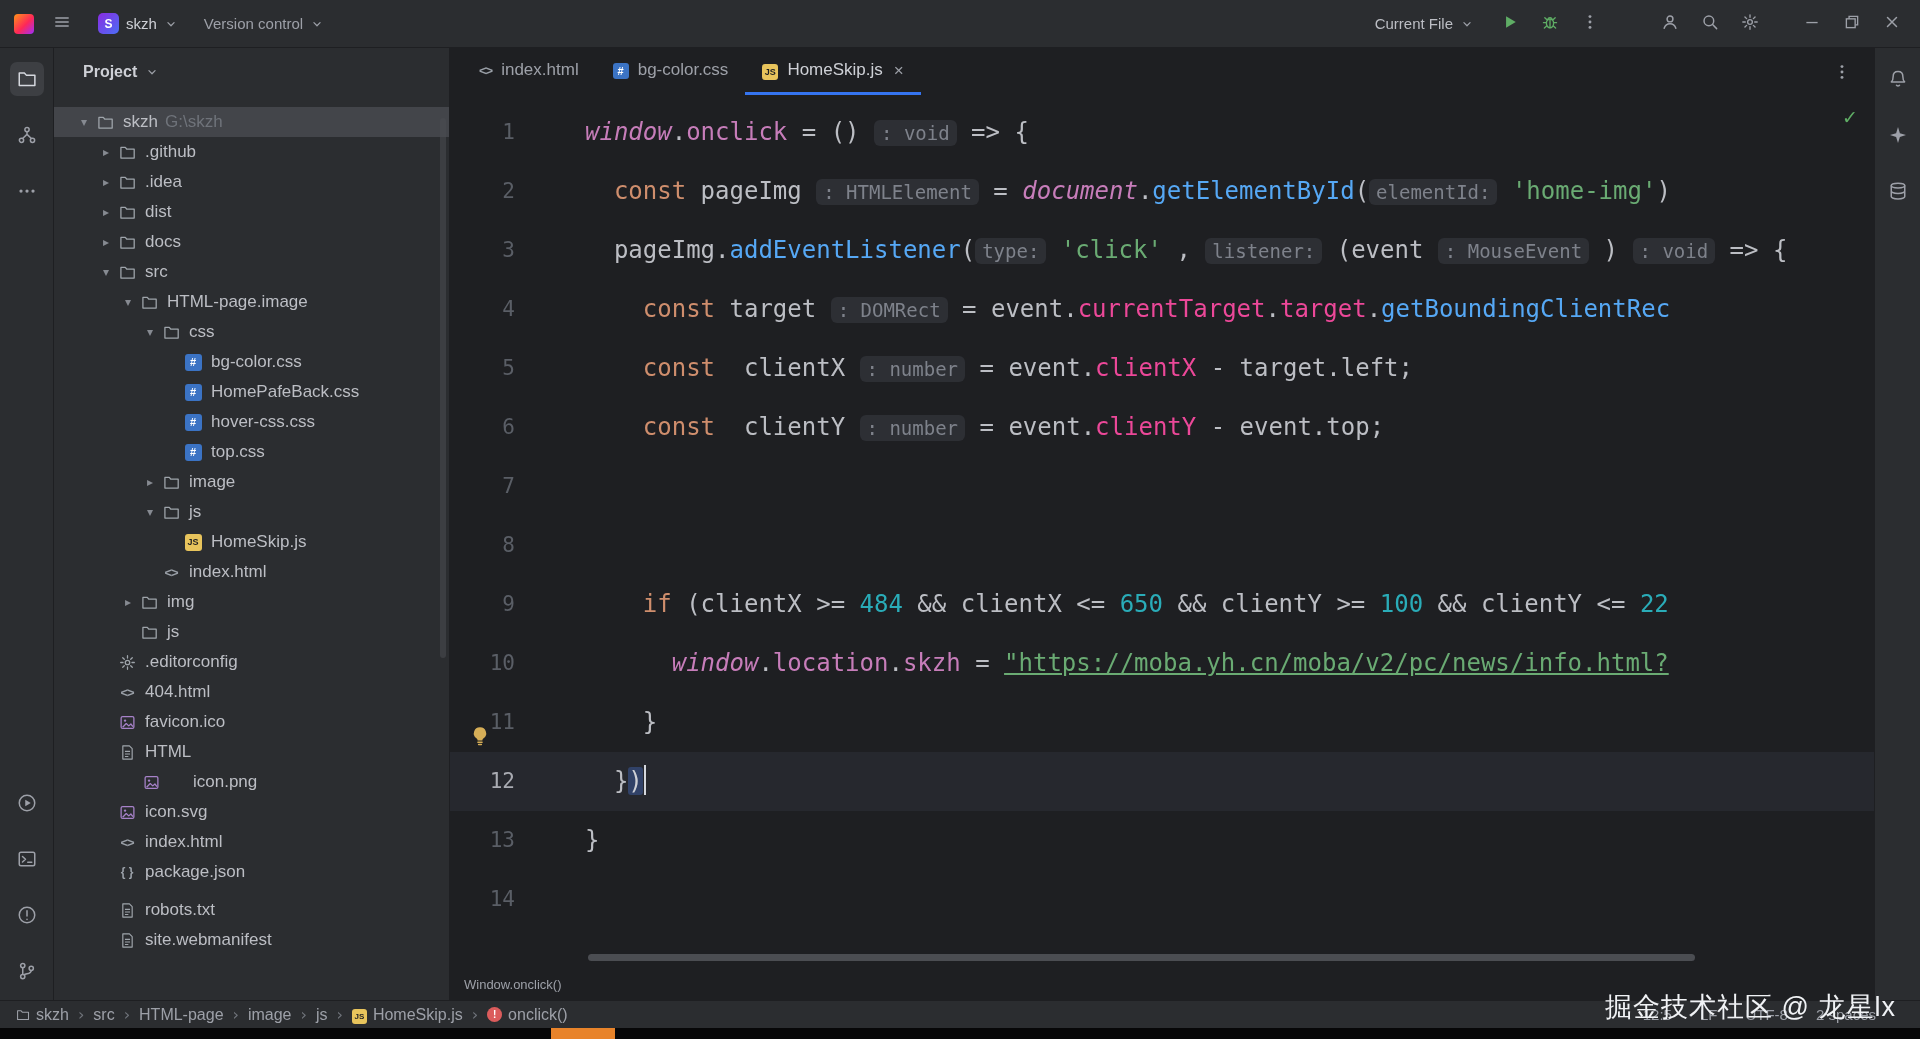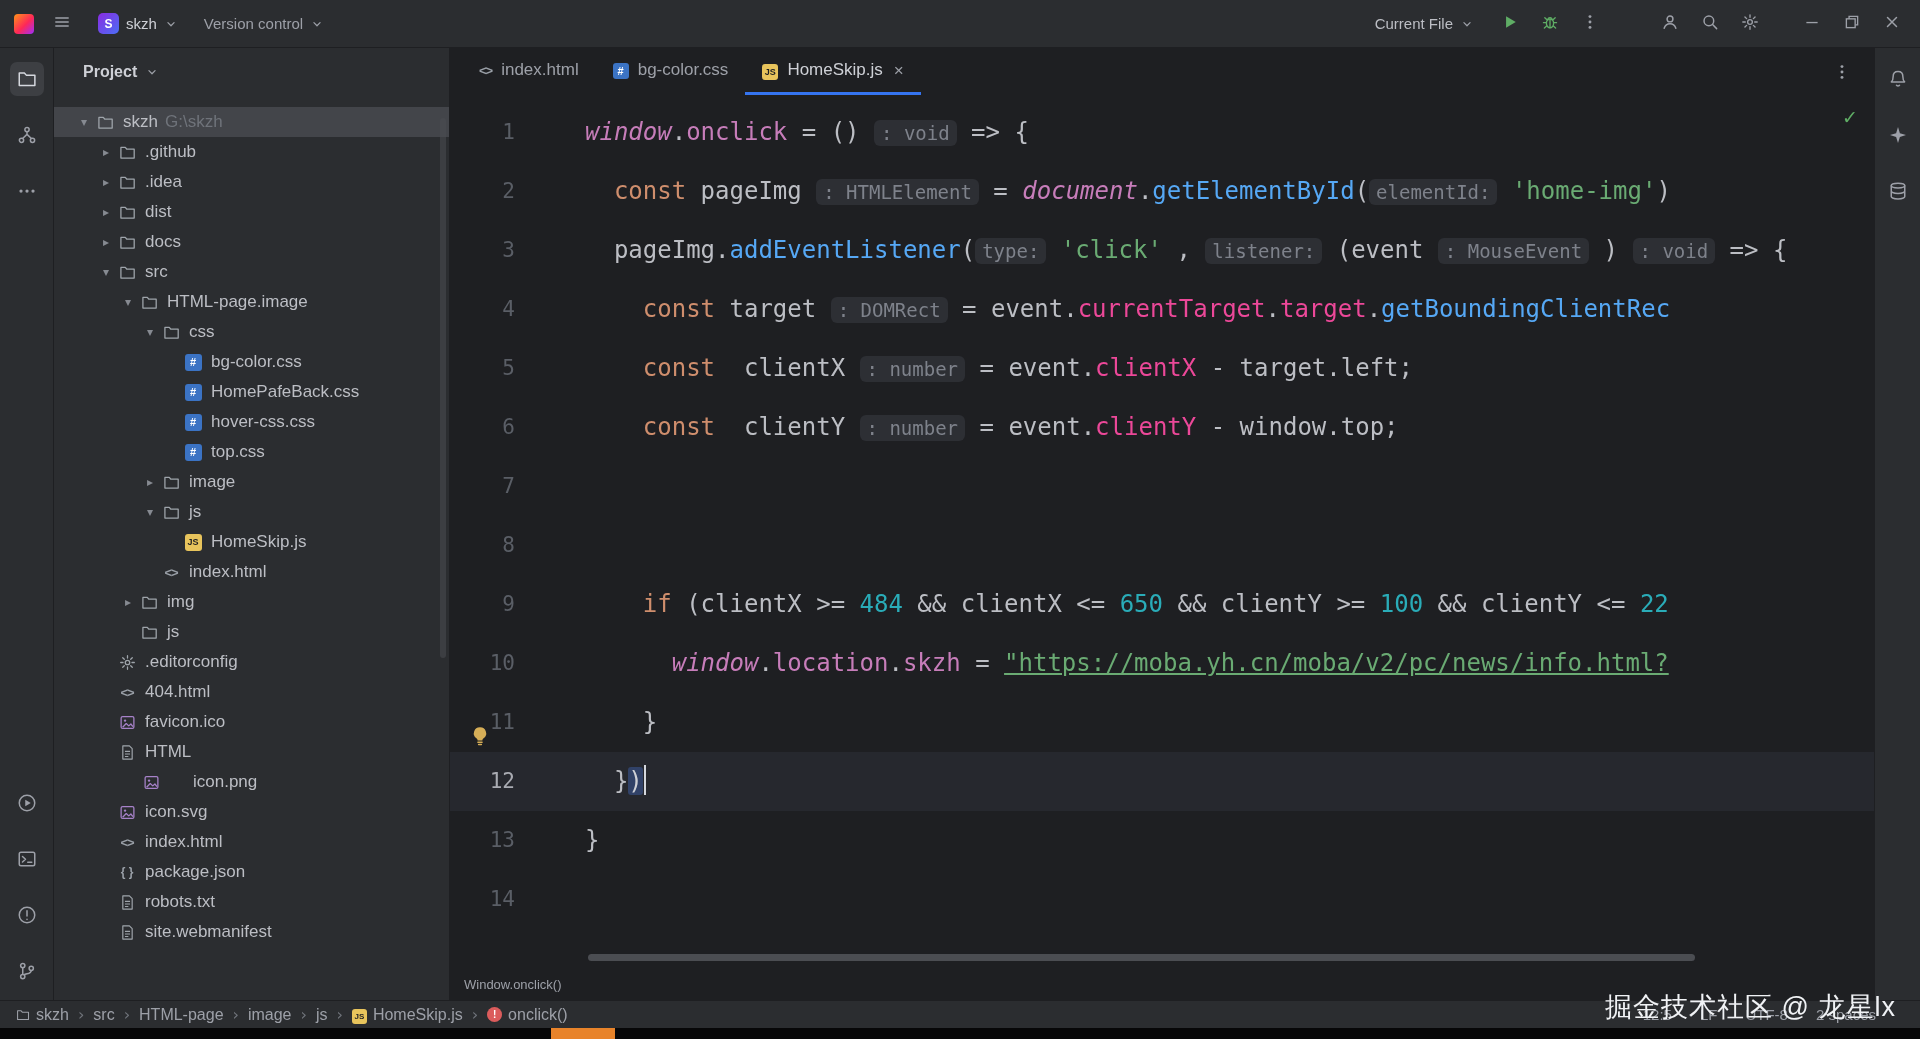--- a/index.html
+++ b/index.html
@@ -522,21 +522,21 @@
         </span>
         <span>index.html</span>
       </div>
       <div class="trow" style="padding-left: 41px;">
         <span class="tchev"></span>
         <span class="ticon">
           <span class="fjson">{ }</span>
         </span>
         <span>package.json</span>
       </div>
-      <div class="trow" style="padding-left: 41px;">
+      <div class="trow" style="padding-left: 41px; margin-top: 8px;">
         <span class="tchev"></span>
         <span class="ticon">
           <svg viewBox="0 0 16 16" fill="none" stroke="currentColor" stroke-width="1.1" stroke-linejoin="round">
             <path d="M3.6 1.8h6.2l2.6 2.6v9.8H3.6z"></path>
             <path d="M5.6 7h4.8M5.6 9.4h4.8M5.6 11.8h3.2"></path>
           </svg>
         </span>
         <span>robots.txt</span>
       </div>
       <div class="trow" style="padding-left: 41px;">
@@ -576,21 +576,21 @@
         </svg>
       </button>
     </div>
   <span class="inspect-ok">✓</span>
   <div class="code-area" id="code-area">
       <div class="cline"><span class="gut">1</span><span class="ccode"><span class="tk-gl">window</span><span class="tk-p">.</span><span class="tk-fd">onclick</span><span class="tk-p"> = () </span><span class="tk-hint">: void</span><span class="tk-p"> =&gt; {</span></span></div>
       <div class="cline"><span class="gut">2</span><span class="ccode"><span class="tk-p">  </span><span class="tk-kw">const</span><span class="tk-p"> pageImg </span><span class="tk-hint">: HTMLElement</span><span class="tk-p"> = </span><span class="tk-gl">document</span><span class="tk-p">.</span><span class="tk-fn">getElementById</span><span class="tk-p">(</span><span class="tk-hint">elementId:</span><span class="tk-p"> </span><span class="tk-st">'home-img'</span><span class="tk-p">)</span></span></div>
       <div class="cline"><span class="gut">3</span><span class="ccode"><span class="tk-p">  pageImg.</span><span class="tk-fn">addEventListener</span><span class="tk-p">(</span><span class="tk-hint">type:</span><span class="tk-p"> </span><span class="tk-st">'click'</span><span class="tk-p"> , </span><span class="tk-hint">listener:</span><span class="tk-p"> (event </span><span class="tk-hint">: MouseEvent</span><span class="tk-p"> ) </span><span class="tk-hint">: void</span><span class="tk-p"> =&gt; {</span></span></div>
       <div class="cline"><span class="gut">4</span><span class="ccode"><span class="tk-p">    </span><span class="tk-kw">const</span><span class="tk-p"> target </span><span class="tk-hint">: DOMRect</span><span class="tk-p"> = event.</span><span class="tk-pr">currentTarget</span><span class="tk-p">.</span><span class="tk-pr">target</span><span class="tk-p">.</span><span class="tk-fn">getBoundingClientRec</span></span></div>
       <div class="cline"><span class="gut">5</span><span class="ccode"><span class="tk-p">    </span><span class="tk-kw">const</span><span class="tk-p">  clientX </span><span class="tk-hint">: number</span><span class="tk-p"> = event.</span><span class="tk-pr">clientX</span><span class="tk-p"> - target.left;</span></span></div>
-      <div class="cline"><span class="gut">6</span><span class="ccode"><span class="tk-p">    </span><span class="tk-kw">const</span><span class="tk-p">  clientY </span><span class="tk-hint">: number</span><span class="tk-p"> = event.</span><span class="tk-pr">clientY</span><span class="tk-p"> - window.top;</span></span></div>
+      <div class="cline"><span class="gut">6</span><span class="ccode"><span class="tk-p">    </span><span class="tk-kw">const</span><span class="tk-p">  clientY </span><span class="tk-hint">: number</span><span class="tk-p"> = event.</span><span class="tk-pr">clientY</span><span class="tk-p"> - event.top;</span></span></div>
       <div class="cline"><span class="gut">7</span><span class="ccode"></span></div>
       <div class="cline"><span class="gut">8</span><span class="ccode"></span></div>
       <div class="cline"><span class="gut">9</span><span class="ccode"><span class="tk-p">    </span><span class="tk-kw">if</span><span class="tk-p"> (clientX &gt;= </span><span class="tk-nm">484</span><span class="tk-p"> &amp;&amp; clientX &lt;= </span><span class="tk-nm">650</span><span class="tk-p"> &amp;&amp; clientY &gt;= </span><span class="tk-nm">100</span><span class="tk-p"> &amp;&amp; clientY &lt;= </span><span class="tk-nm">22</span></span></div>
       <div class="cline"><span class="gut">10</span><span class="ccode"><span class="tk-p">      </span><span class="tk-gl">window</span><span class="tk-p">.</span><span class="tk-fd">location</span><span class="tk-p">.</span><span class="tk-fd">skzh</span><span class="tk-p"> = </span><span class="tk-url">"https://moba.yh.cn/moba/v2/pc/news/info.html?</span></span></div>
       <div class="cline"><span class="gut">11</span><span class="ccode"><span class="tk-p">    }</span><span class="bulb"><svg viewBox="0 0 16 16">
               <path d="M8 1.6a4.4 4.4 0 0 1 2.6 8c-.6.4-.9 1-.9 1.6H6.3c0-.6-.3-1.2-.9-1.6A4.4 4.4 0 0 1 8 1.6z" fill="#D6AE57"></path>
               <path d="M6.5 12.6h3M7 14.2h2" stroke="#D6AE57" stroke-width="1.1" stroke-linecap="round" fill="none"></path>
             </svg></span></span></div>
       <div class="cline current"><span class="gut">12</span><span class="ccode"><span class="tk-p">  }</span><span class="tk-brk">)</span><span class="caret"></span></span></div>
       <div class="cline"><span class="gut">13</span><span class="ccode"><span class="tk-p">}</span></span></div>

